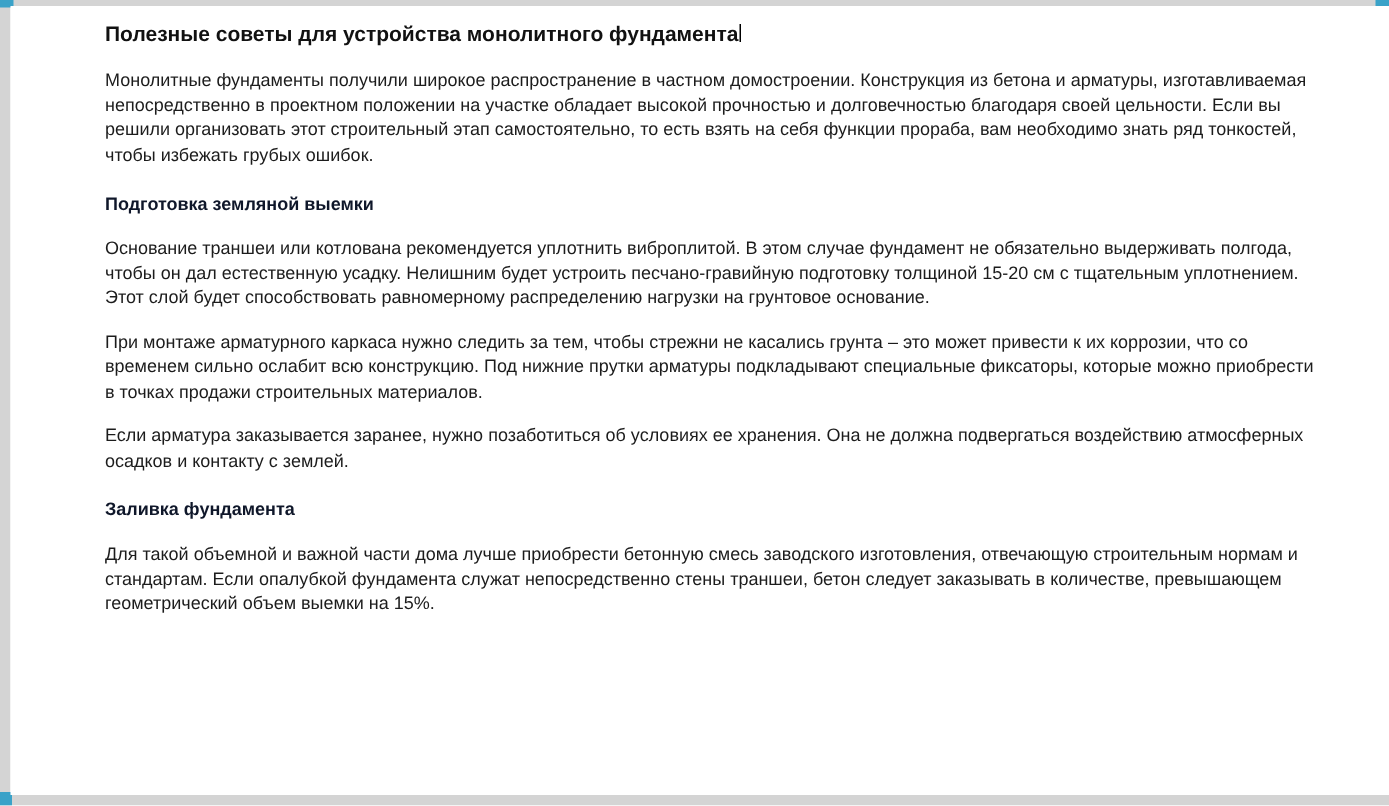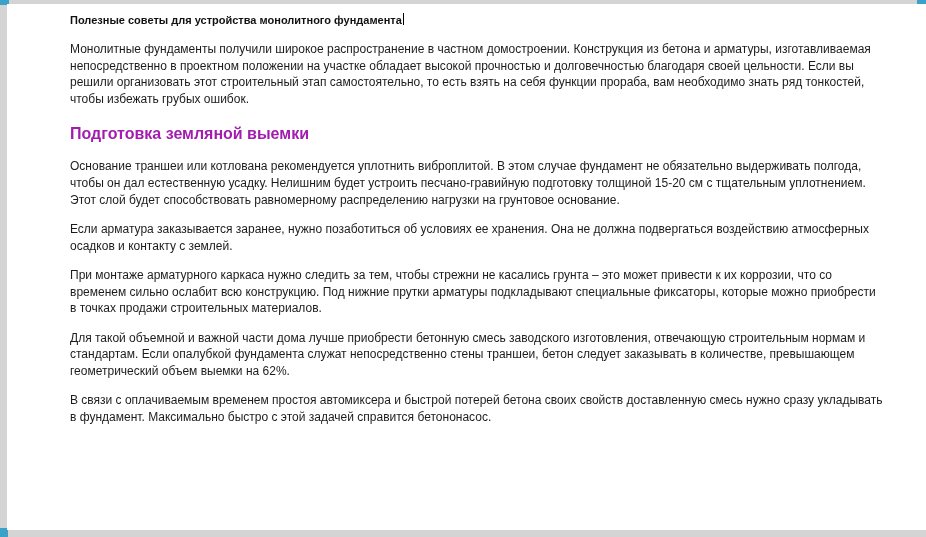--- a/index.html
+++ b/index.html
@@ -34,29 +34,29 @@
     cursor: text;
   }
   .content {
     padding: 9px 42px 0 63px;
     color: #1c1c1c;
     font-size: 12px;
     line-height: 1.38;
     text-align: left;
   }
   .doc-title {
-    font-size: 11px;
+    font-size: 14px;
     font-weight: bold;
     color: #111111;
     margin: 0 0 13px 0;
   }
   .doc-heading {
-    font-size: 16px;
+    font-size: 12px;
     font-weight: bold;
-    color: #a21caf;
+    color: #0f172a;
     margin: 16px 0 13px 0;
   }
   .doc-paragraph {
     margin: 0 0 13px 0;
   }
 
   
   .caret {
     display: inline-block;
     width: 1px;
@@ -86,24 +86,24 @@
       <span>Полезные советы для устройства монолитного фундамента</span><span class="caret"></span>
     </div>
 
     <p class="doc-paragraph">Монолитные фундаменты получили широкое распространение в частном домостроении. Конструкция из бетона и арматуры, изготавливаемая непосредственно в проектном положении  на участке обладает высокой прочностью и долговечностью благодаря своей цельности. Если вы решили организовать этот строительный этап самостоятельно, то есть взять на себя функции прораба, вам необходимо знать ряд тонкостей, чтобы избежать грубых ошибок.</p>
 
     <div class="doc-heading">Подготовка земляной выемки</div>
 
     <p class="doc-paragraph">Основание траншеи или котлована рекомендуется уплотнить виброплитой. В этом случае фундамент не обязательно выдерживать полгода, чтобы он дал естественную усадку. Нелишним будет устроить песчано-гравийную подготовку толщиной 15-20 см с тщательным уплотнением. Этот слой будет способствовать равномерному распределению нагрузки на грунтовое основание.</p>
 
 
+    <p class="doc-paragraph">При монтаже арматурного каркаса нужно следить за тем, чтобы стрежни не касались грунта – это может привести к их коррозии, что со временем сильно ослабит всю конструкцию. Под нижние прутки арматуры подкладывают специальные фиксаторы, которые можно приобрести в точках продажи строительных материалов.</p>
+
     <p class="doc-paragraph">Если арматура заказывается заранее, нужно позаботиться об условиях ее хранения. Она не должна  подвергаться воздействию атмосферных осадков и контакту с землей.</p>
 
-    <p class="doc-paragraph">При монтаже арматурного каркаса нужно следить за тем, чтобы стрежни не касались грунта – это может привести к их коррозии, что со временем сильно ослабит всю конструкцию. Под нижние прутки арматуры подкладывают специальные фиксаторы, которые можно приобрести в точках продажи строительных материалов.</p>
+    <div class="doc-heading">Заливка фундамента</div>
 
+    <p class="doc-paragraph">Для такой объемной и важной части дома лучше приобрести бетонную смесь заводского изготовления, отвечающую строительным нормам и стандартам. Если опалубкой фундамента служат непосредственно стены траншеи, бетон следует заказывать в количестве, превышающем геометрический объем выемки на 15%.</p>
 
-    <p class="doc-paragraph">Для такой объемной и важной части дома лучше приобрести бетонную смесь заводского изготовления, отвечающую строительным нормам и стандартам. Если опалубкой фундамента служат непосредственно стены траншеи, бетон следует заказывать в количестве, превышающем геометрический объем выемки на 62%.</p>
-
-    <p class="doc-paragraph">В связи с оплачиваемым временем простоя автомиксера и быстрой потерей бетона своих свойств доставленную смесь нужно сразу укладывать в фундамент. Максимально быстро с этой задачей справится бетононасос.</p>
 
 
   </div>
 </div>
 
 </body></html>

